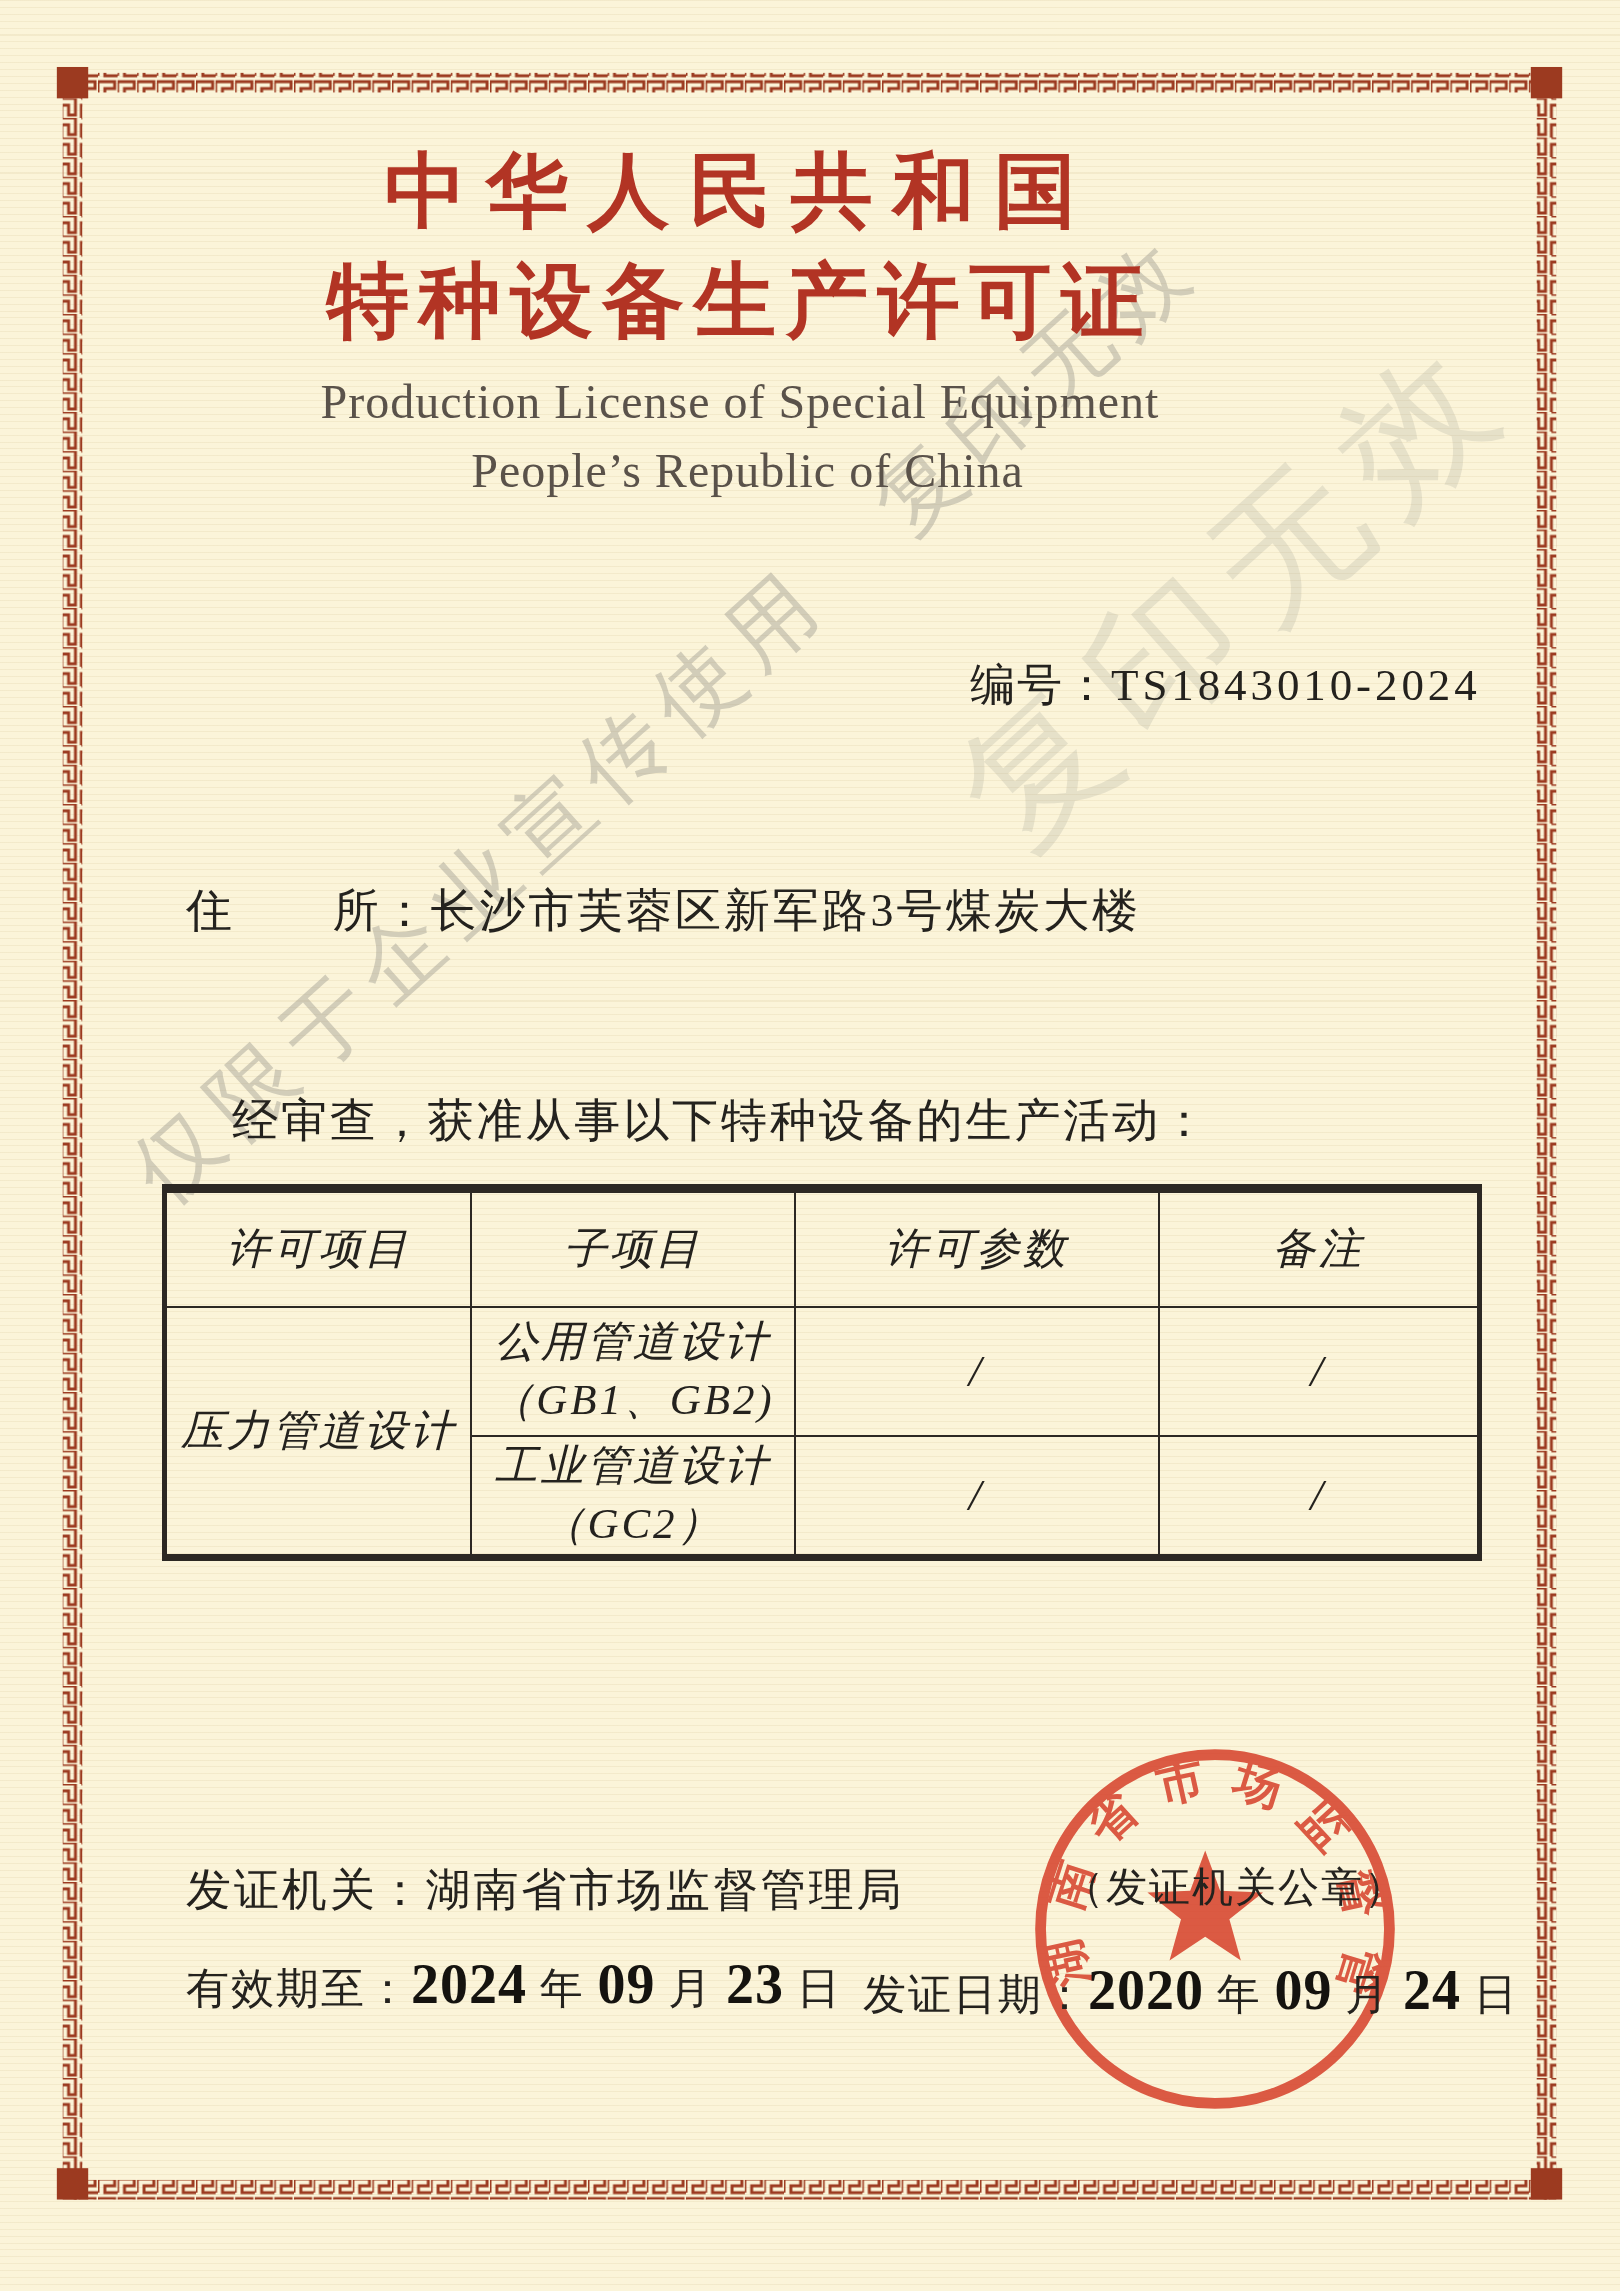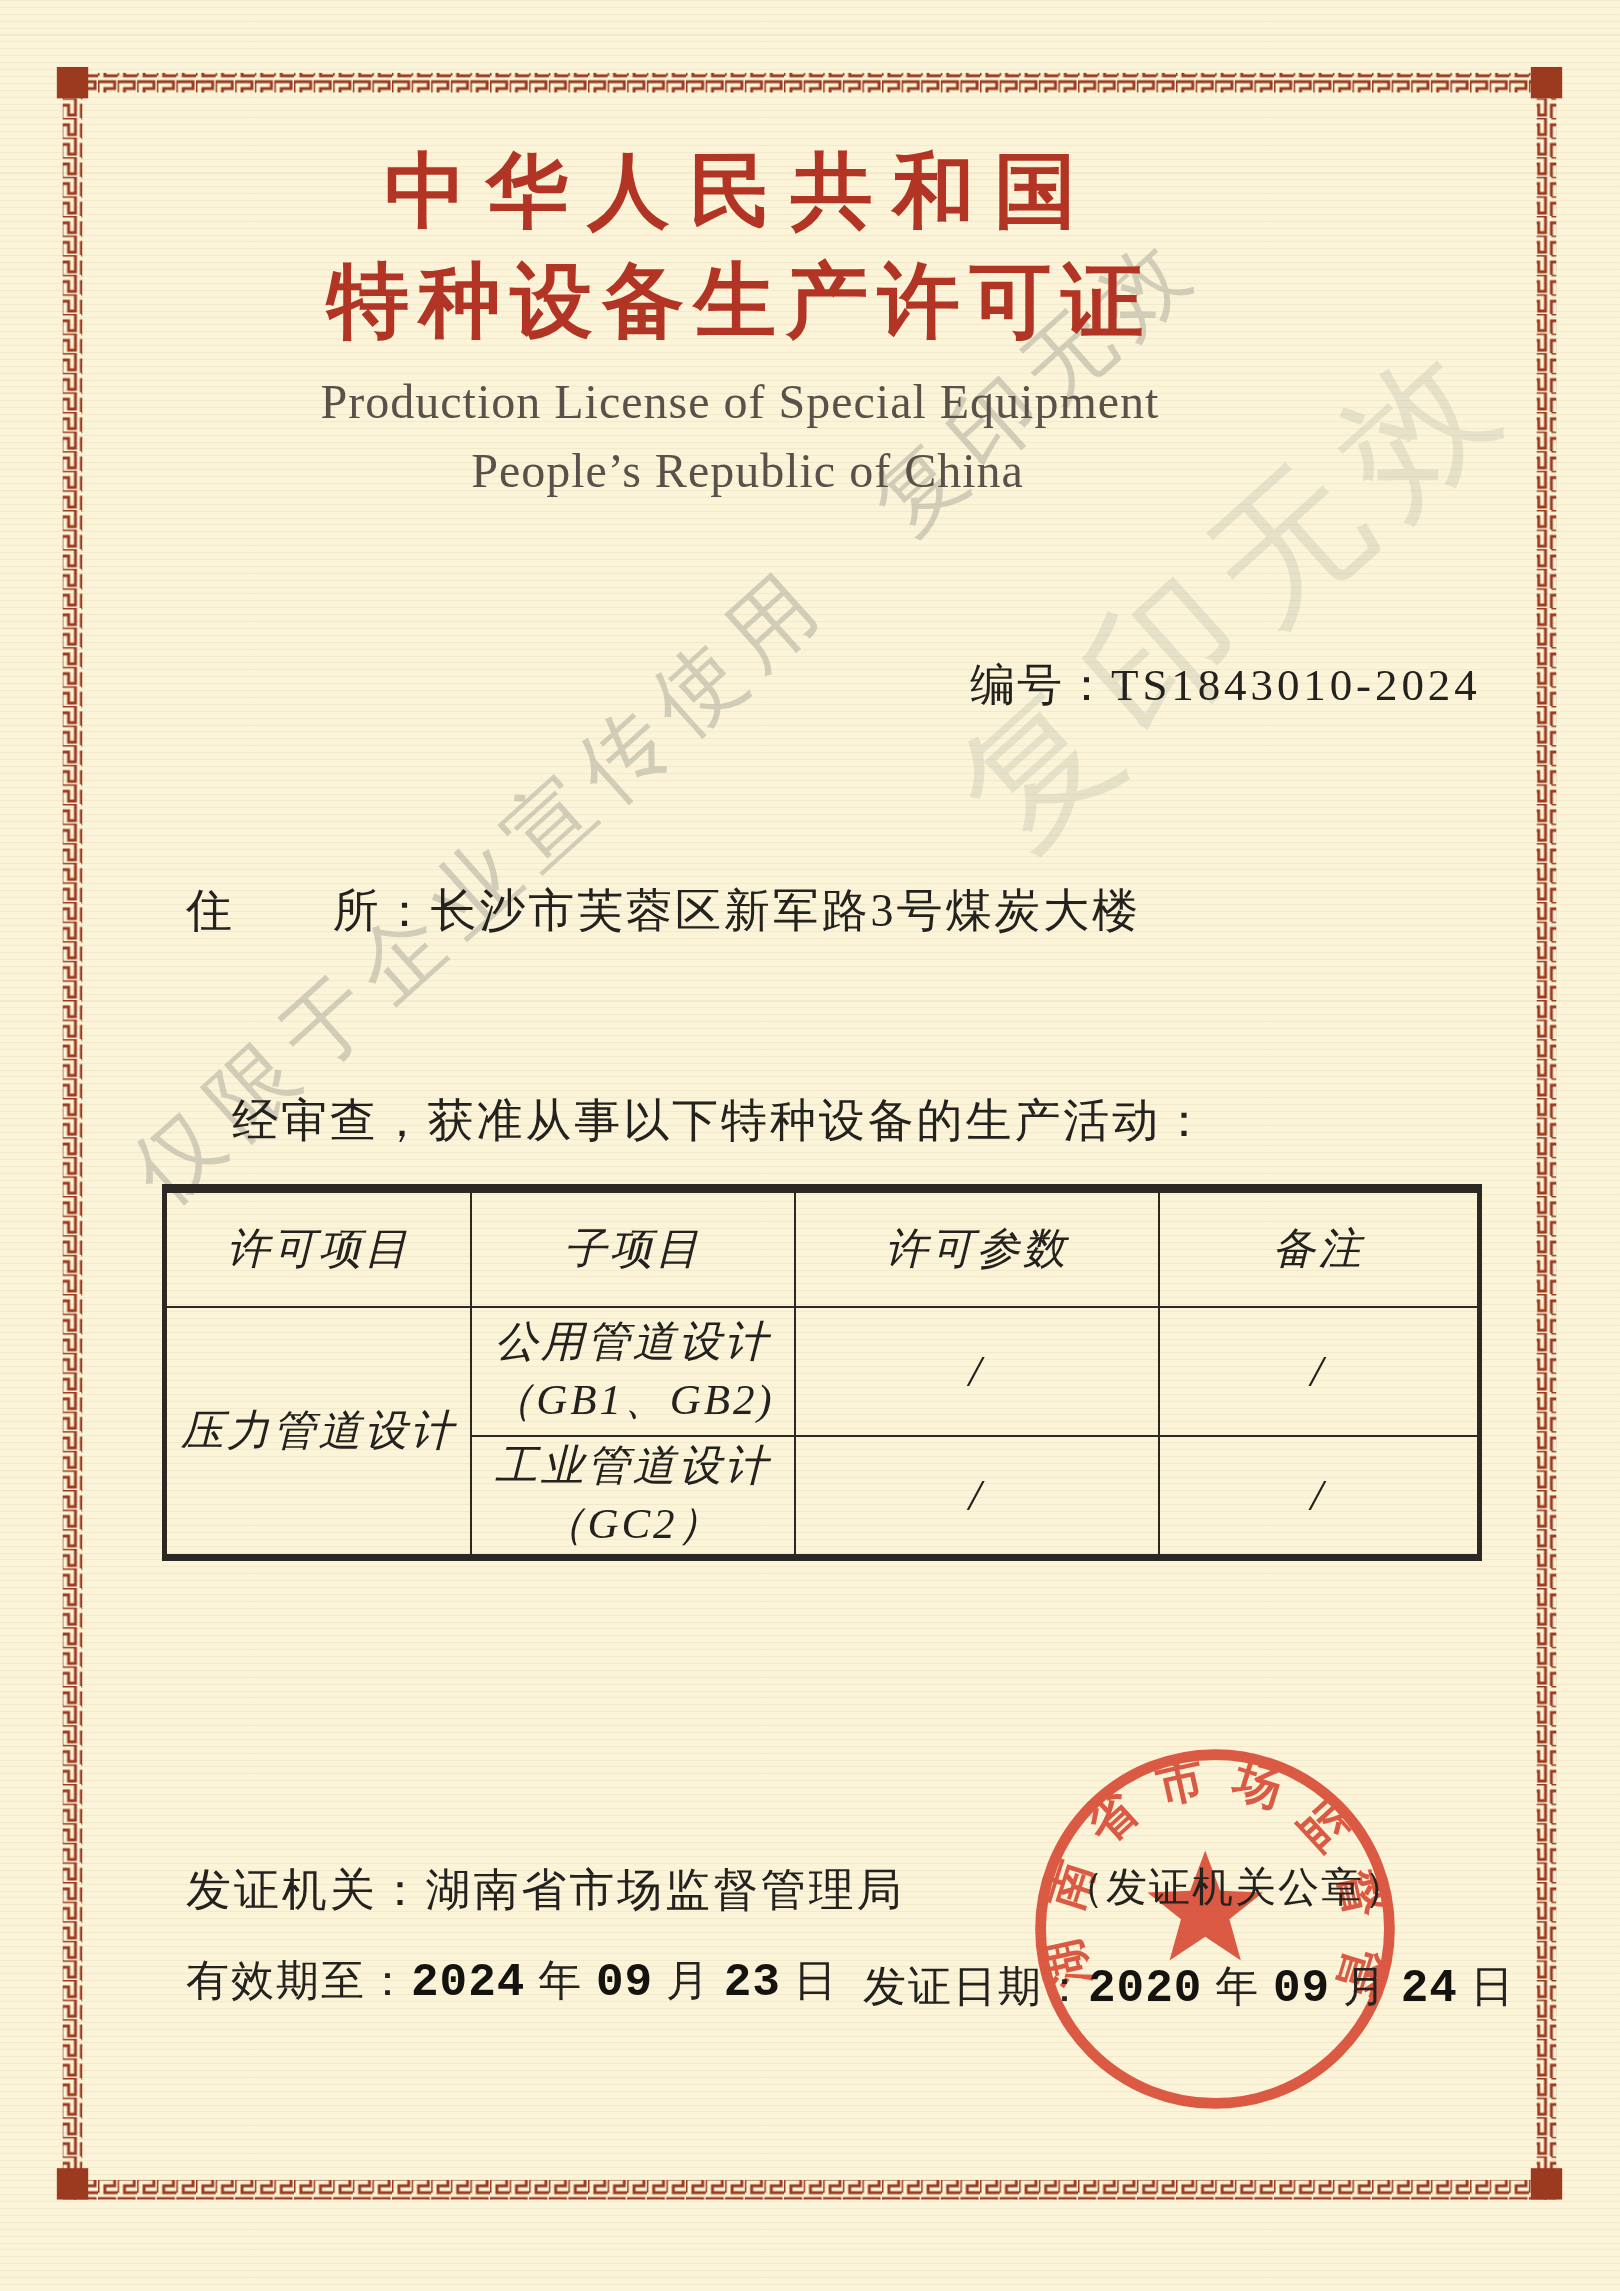--- a/index.html
+++ b/index.html
@@ -72,22 +72,22 @@
   .slash  { font-size:45px; }
 
   
   .issuer    { left:186px; top:1860px; font-size:45px; letter-spacing:2.9px; }
   .seal-note { left:1039px; top:1860px; width:392px; text-align:center;
                font-size:41px; letter-spacing:2px; z-index:5; }
   .dateline  { font-size:43px; letter-spacing:2px; z-index:5; }
   .d-valid   { left:186px; top:1952px; }
   .d-issue   { left:863px; top:1958px; }
   .dateline b {
-    font-family:Liberation Mono, monospace;
-    font-size:46px; font-weight:bold; letter-spacing:1px; color:#15130f;
+    font-family:Liberation Serif, serif;
+    font-size:56px; font-weight:bold; letter-spacing:1px; color:#15130f;
   }
 
   
   #stamp-svg { position:absolute; left:1019px; top:1733px; z-index:3; opacity:0.88; }
 </style>
 </head>
 <body>
 
 <div id="page">
 

